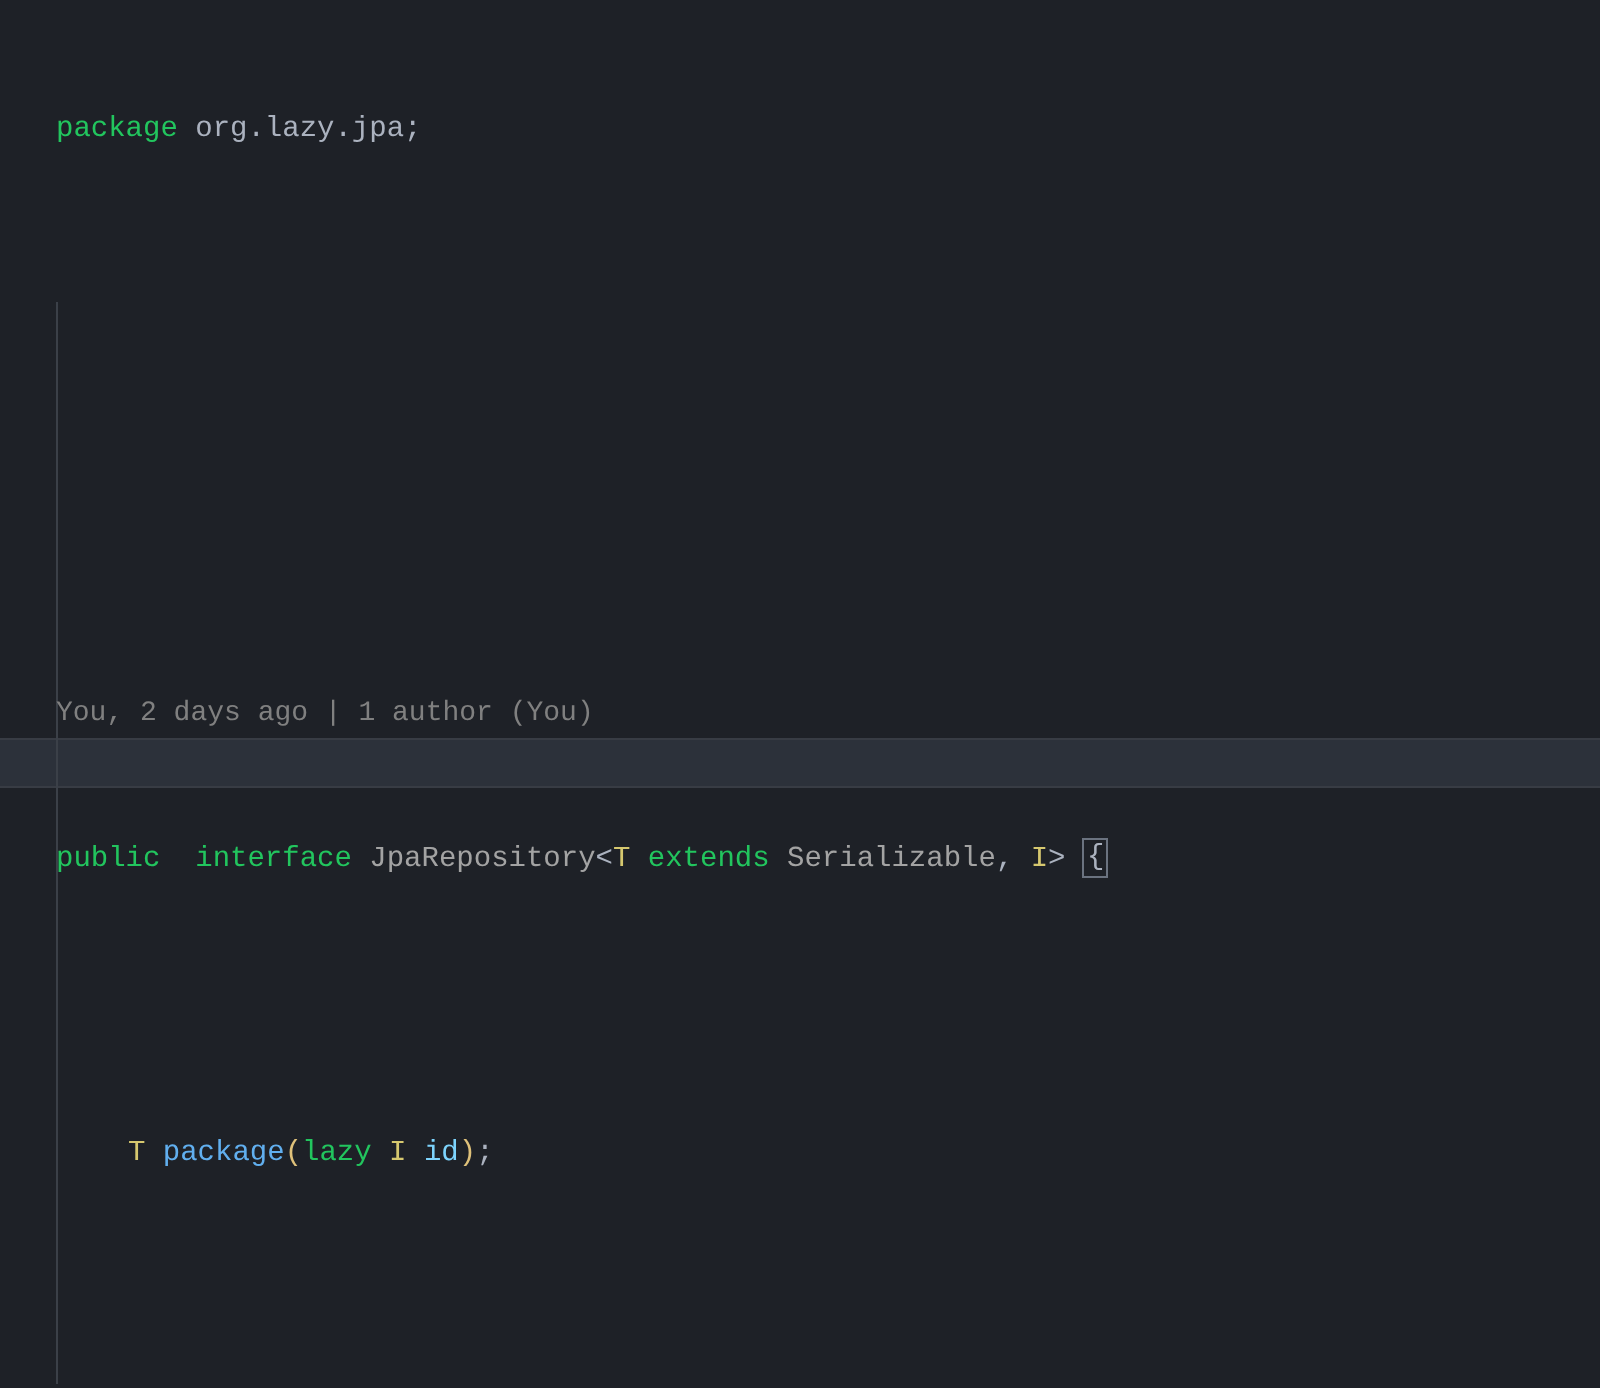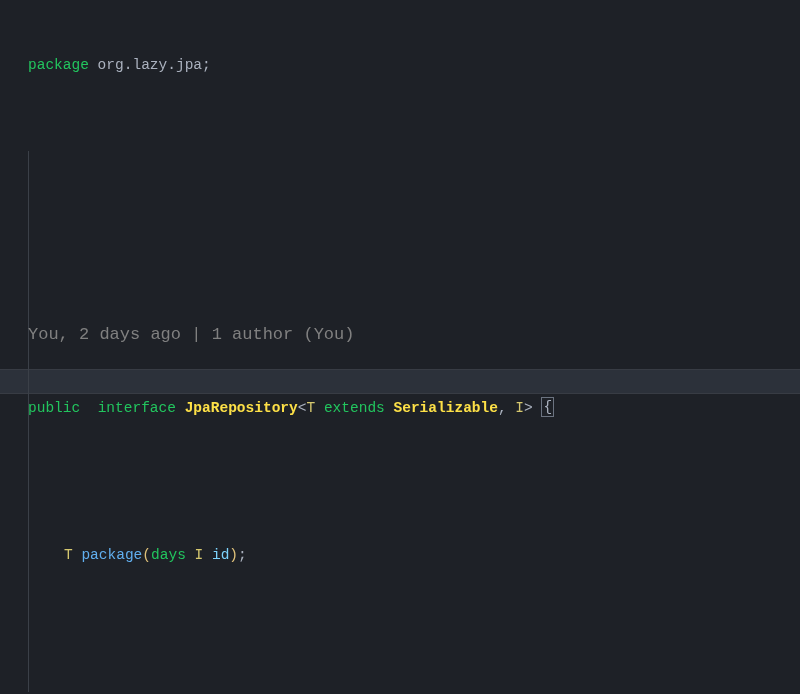--- a/index.html
+++ b/index.html
@@ -16,28 +16,28 @@
   .editor {
     padding: 4px 0 0 28px;
     position: relative;
     white-space: pre;
   }
   .line { height: 24.5px; position: relative; }
   .blank { height: 24.5px; }
 
   .kw     { color: #22c55e; }
   .pkg    { color: #abb2bf; }
-  .type   { color: #fde047; font-weight: bold; }
+  .type   { color: #a3a3a3; }
   .typeI  { color: #d6c86f; }
   .punct  { color: #abb2bf; }
   .paren  { color: #dfc17a; }
   .angle  { color: #abb2bf; }
   .fn     { color: #61afef; }
   .var    { color: #7dd3fc; }
-  .lens   { color: #808080; font-size: 17px; line-height: 24.5px; height:24.5px; display:block;}
+  .lens   { color: #808080; font-size: 14px; line-height: 24.5px; height:24.5px; display:block;margin-top:22px;}
 
   .guide {
     position: absolute;
     left: 28px;
     top: 151px;
     width: 1px;
     height: 541px;
     background: #3b4048;
   }
   .hl-line {
@@ -77,21 +77,21 @@
 
 
 <div class="blank"></div>
 
 <span class="lens">You, 2 days ago | 1 author (You)</span>
 
 <div class="line"><span class="kw">public</span><span>  </span><span class="kw">interface</span><span> </span><span class="type">JpaRepository</span><span class="angle">&lt;</span><span class="typeI">T</span><span> </span><span class="kw">extends</span><span> </span><span class="type">Serializable</span><span class="punct">,</span><span> </span><span class="typeI">I</span><span class="angle">&gt;</span><span> </span><span class="bracket-box">{</span></div>
 
 <div class="blank"></div>
 
-<div class="line"><span class="ind1"></span><span class="typeI">T</span><span> </span><span class="fn">package</span><span class="paren">(</span><span class="kw">days</span><span> </span><span class="typeI">I</span><span> </span><span class="var">id</span><span class="paren">)</span><span class="punct">;</span></div>
+<div class="line"><span class="ind1"></span><span class="typeI">T</span><span> </span><span class="fn">package</span><span class="paren">(</span><span class="kw">lazy</span><span> </span><span class="typeI">I</span><span> </span><span class="var">id</span><span class="paren">)</span><span class="punct">;</span></div>
 
 
 
 
 
 
 
 
 
 

